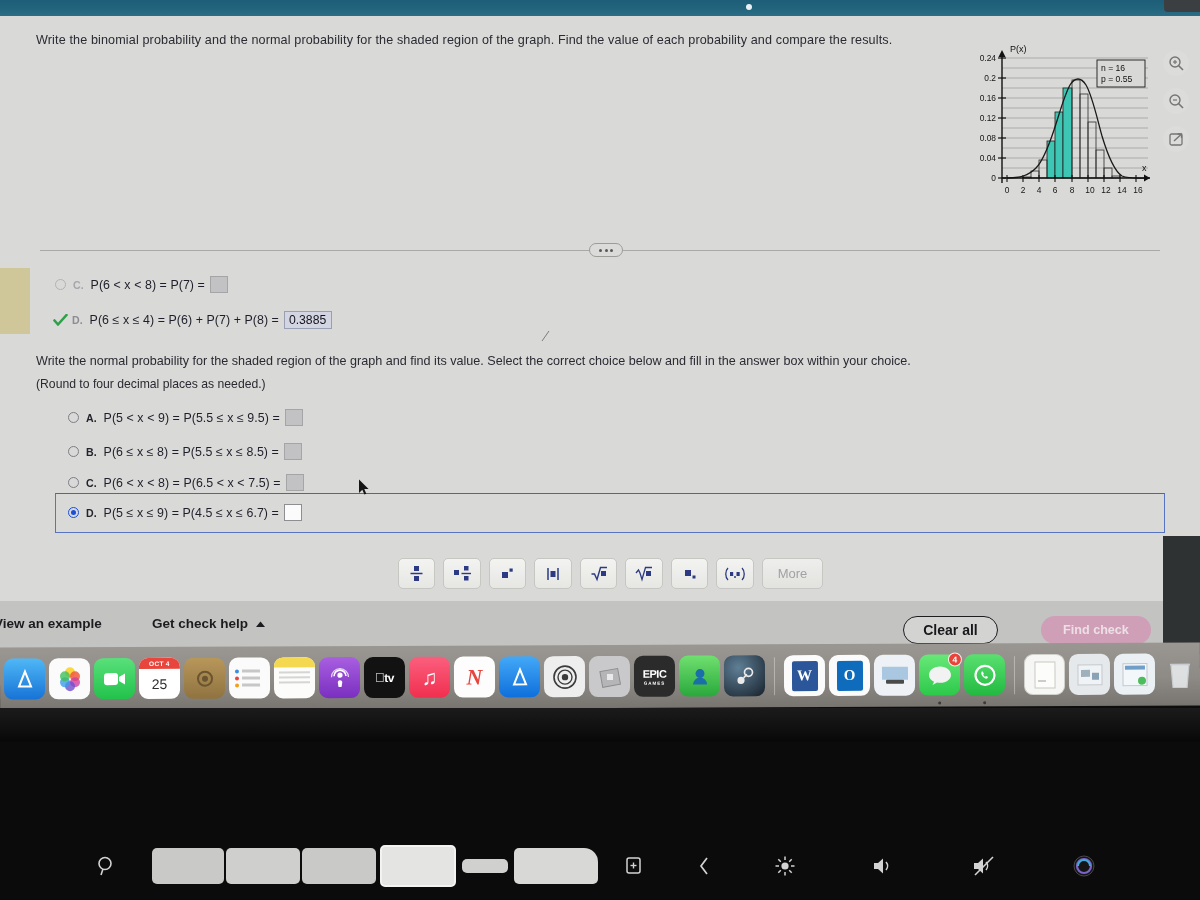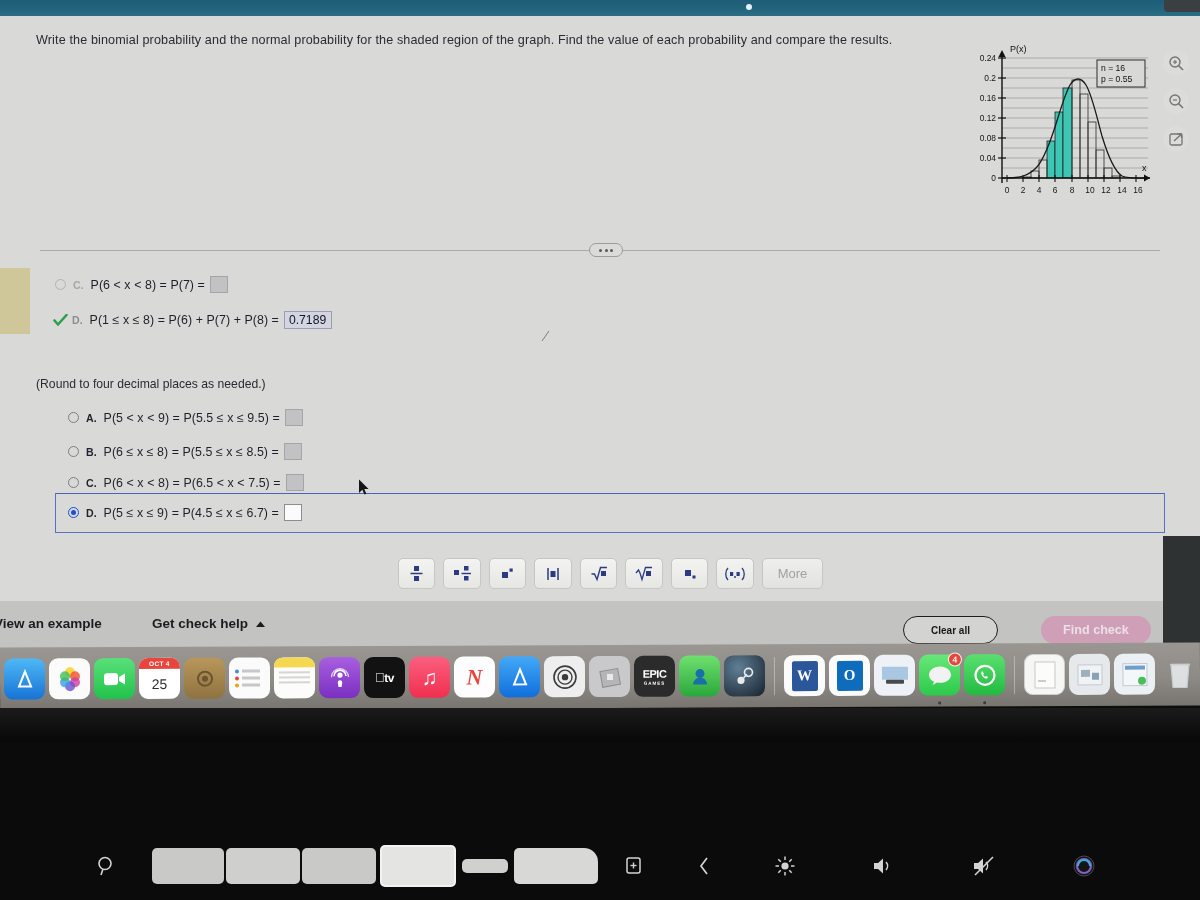--- a/index.html
+++ b/index.html
@@ -130,21 +130,21 @@
     font-weight:bold; color:#262626;
   }
 
   
   .footer { position:absolute; left:0; top:585px; width:1200px; height:60px;
             background:#c3c3c1; }
   .f-link { position:absolute; font-size:13.5px; font-weight:bold; color:#1b1b20; }
   .btn-clear {
     position:absolute; left:903px; top:600px; width:95px; height:28px;
     border:1.4px solid #1e1e22; border-radius:14px; background:#d3d3d1;
-    font-size:10px; font-weight:bold; color:#18181c;
+    font-size:14px; font-weight:bold; color:#18181c;
     display:flex; align-items:center; justify-content:center;
   }
   .btn-final {
     position:absolute; left:1041px; top:600px; width:110px; height:28px;
     border-radius:14px; background:#cf9fb8;
     font-size:12.6px; font-weight:bold; color:#eddfe6;
     display:flex; align-items:center; justify-content:center;
   }
   .right-shade { position:absolute; left:1163px; top:520px; width:37px; height:126px;
                  background:#2e3233; }
@@ -346,30 +346,31 @@
       <span class="ansbox gray"></span>
     </div>
 
     <div class="opt" style="left:53px; top:295px;">
       <span class="check">
         <svg width="15" height="13" viewBox="0 0 15 13">
             <path d="M1.5 6.5 L5 10.5 L13.5 1" fill="none" stroke="#2fa04a" stroke-width="2.6" stroke-linecap="round" stroke-linejoin="round"></path>
           </svg>
       </span>
       <span class="olabel" style="color:#8c8c92;">D.</span>
-      <span class="expr">P(1 ≤ x ≤ 8) = P(6) + P(7) + P(8) =</span>
-      <span class="ansvalue">0.7189</span>
+      <span class="expr">P(6 ≤ x ≤ 4) = P(6) + P(7) + P(8) =</span>
+      <span class="ansvalue">0.3885</span>
     </div>
 
     <div class="pen-mark">
       <svg width="10" height="12">
           <line x1="8" y1="1" x2="1" y2="11" stroke="#7c7c7a" stroke-width="1"></line>
         </svg>
     </div>
 
+    <div class="q2-stem">Write the normal probability for the shaded region of the graph and find its value. Select the correct choice below and fill in the answer box within your choice.</div>
     <div class="q2-note">(Round to four decimal places as needed.)</div>
 
     <div class="opt" style="left:68px; top:393px;">
       <span class="radio"></span>
       <span class="olabel">A.</span>
       <span class="expr">P(5 &lt; x &lt; 9) = P(5.5 ≤ x ≤ 9.5) =</span>
       <span class="ansbox gray"></span>
     </div>
 
     <div class="opt" style="left:68px; top:427px;">

